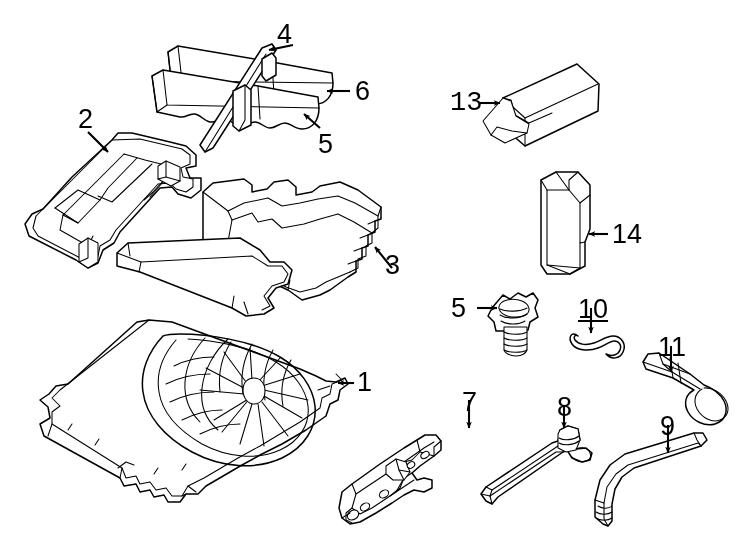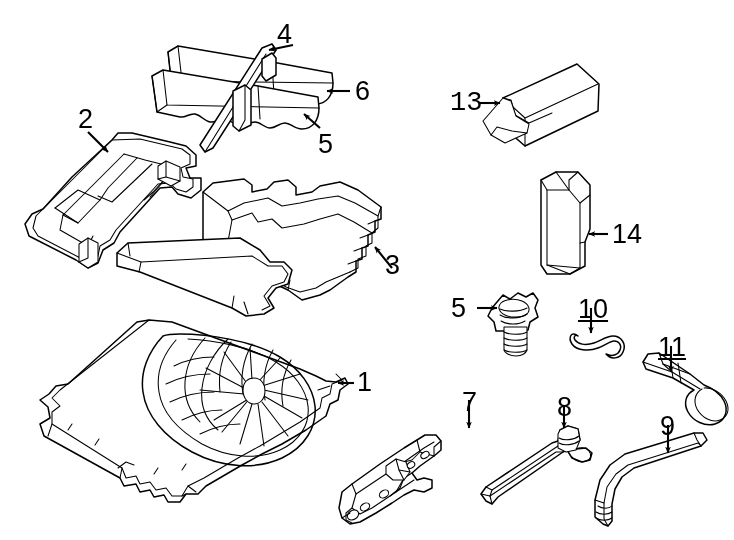--- a/index.html
+++ b/index.html
@@ -418,18 +418,18 @@
   <div class="callout-label" style="left:357px; top:369px;">1</div>
   <div class="callout-label" style="left:78px;  top:106px;">2</div>
   <div class="callout-label" style="left:385px; top:252px;">3</div>
   <div class="callout-label" style="left:277px; top:21px;">4</div>
   <div class="callout-label" style="left:318px; top:131px;">5</div>
   <div class="callout-label" style="left:355px; top:78px;">6</div>
   <div class="callout-label" style="left:462px; top:389px;">7</div>
   <div class="callout-label" style="left:557px; top:394px;">8</div>
   <div class="callout-label" style="left:660px; top:413px;">9</div>
   <div class="callout-label" style="left:578px; top:296px;text-decoration:underline;">10</div>
-  <div class="callout-label" style="left:658px; top:334px;text-decoration:underline;">11</div>
+  <div class="callout-label" style="left:658px; top:334px;">11</div>
   <div class="callout-label" style="left:451px; top:295px;">5</div>
   <div class="callout-label" style="left:450px; top:90px;font-family:Liberation Mono, monospace;">13</div>
   <div class="callout-label" style="left:612px; top:221px;">14</div>
 
 </div>
 
 </body></html>

